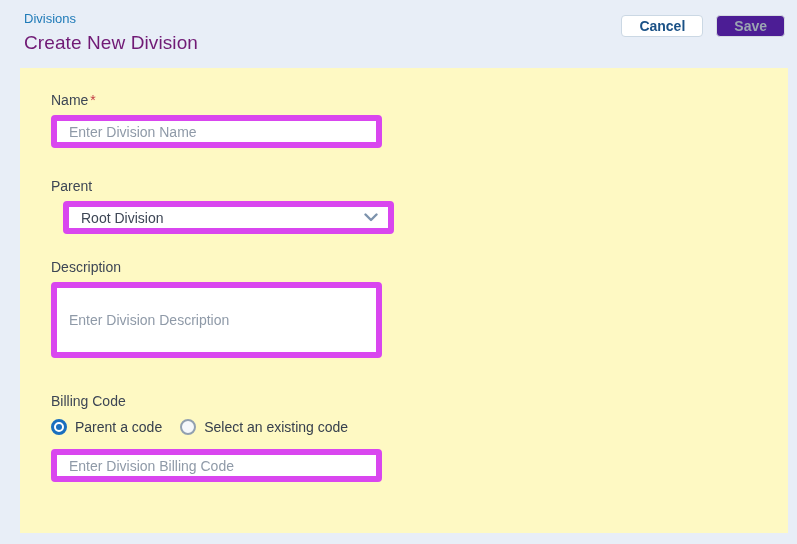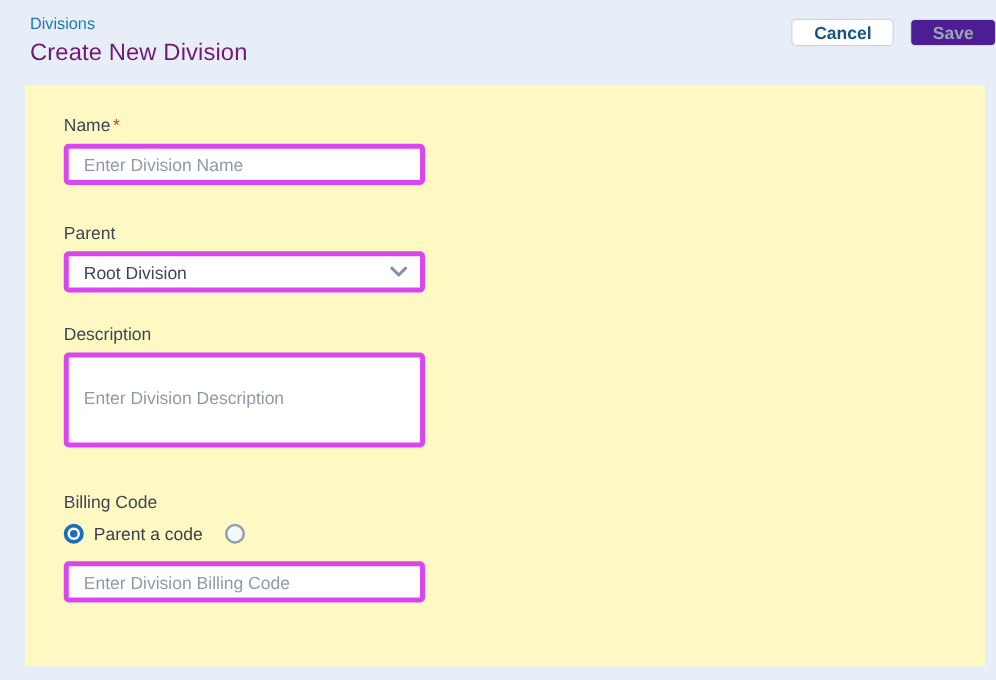--- a/index.html
+++ b/index.html
@@ -11,21 +11,21 @@
     overflow: hidden;
     color: #3d4655;
   }
 
   
   .header {
     height: 68px;
     display: flex;
     justify-content: space-between;
     align-items: flex-start;
-    padding: 9px 0 0 24px;
+    padding: 9px 12px 0 24px;
   }
   .breadcrumb {
     font-size: 13px;
     color: #1e7ab8;
     line-height: 20px;
     cursor: pointer;
   }
   .page-title {
     font-size: 19px;
     font-weight: 400;
@@ -71,43 +71,44 @@
     font-size: 14px;
     color: #3d4655;
     line-height: 17px;
     margin-bottom: 6px;
   }
   .required {
     color: #c23a44;
     margin-left: 2px;
   }
   .text-input, .select-box, .text-area {
-    width: 289px;
+    width: 331px;
     background: #ffffff;
-    border: 4px solid #d946ef;
+    border: 6px solid #d946ef;
     border-radius: 4px;
     font-family: inherit;
     font-size: 14px;
     color: #3d4655;
   }
   .text-input {
     height: 33px;
     padding: 0 12px;
   }
   .text-input::placeholder, .text-area::placeholder {
     color: #8f9aa8;
     opacity: 1;
   }
   .select-box {
     height: 33px;
     padding: 0 10px 0 12px;
     display: flex;
     align-items: center;
     justify-content: space-between;
     cursor: pointer;
+    margin-left: 12px;
   }
   .text-area {
     height: 76px;
     padding: 24px 12px;
     resize: none;
     display: block;
   }
 
   .group-name { margin-bottom: 30px; }
   .group-parent { margin-bottom: 25px; }
@@ -195,19 +196,20 @@
       <label class="field-label" style="margin-bottom:0;">Billing Code</label>
       <div class="radio-row">
         <div class="radio-option">
           <span class="radio-circle selected">
               <span class="radio-dot"></span>
             </span>
           <span>Parent a code</span>
         </div>
         <div class="radio-option">
           <span class="radio-circle unselected"></span>
+          <span>Select an existing code</span>
         </div>
       </div>
       <input class="text-input" type="text" placeholder="Enter Division Billing Code" style="">
     </div>
 
   </div>
 </div>
 
 </body></html>

